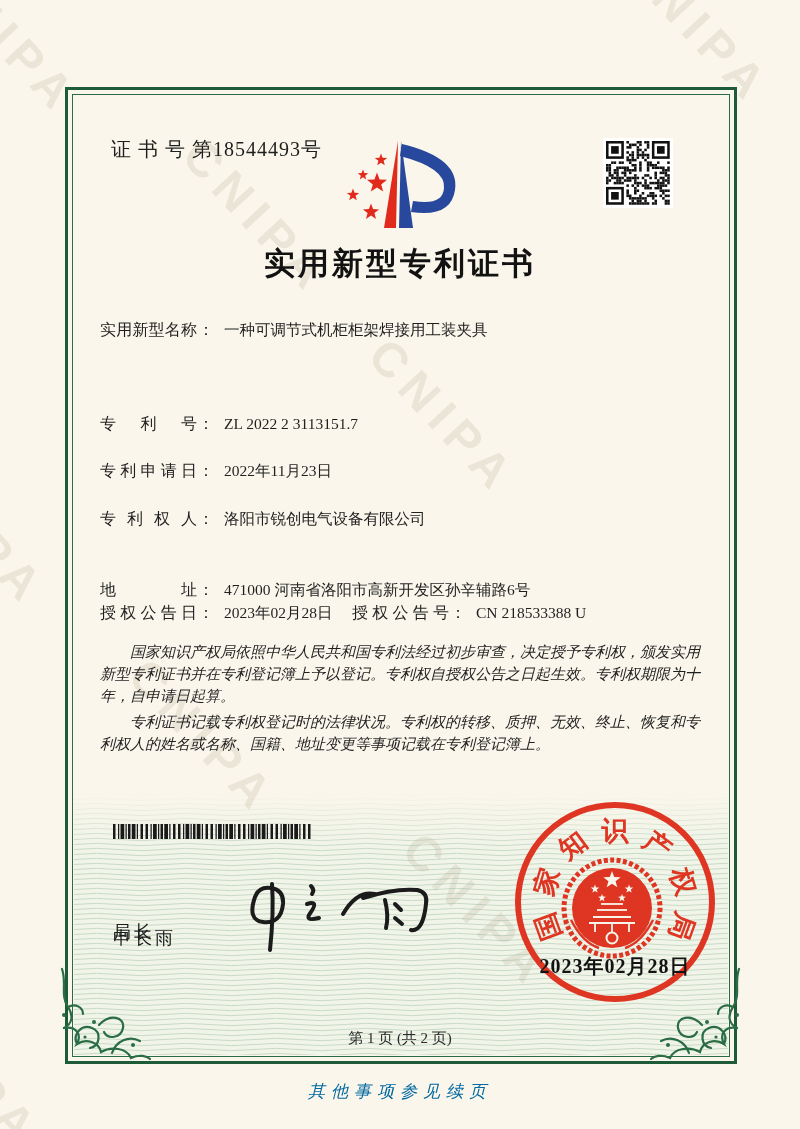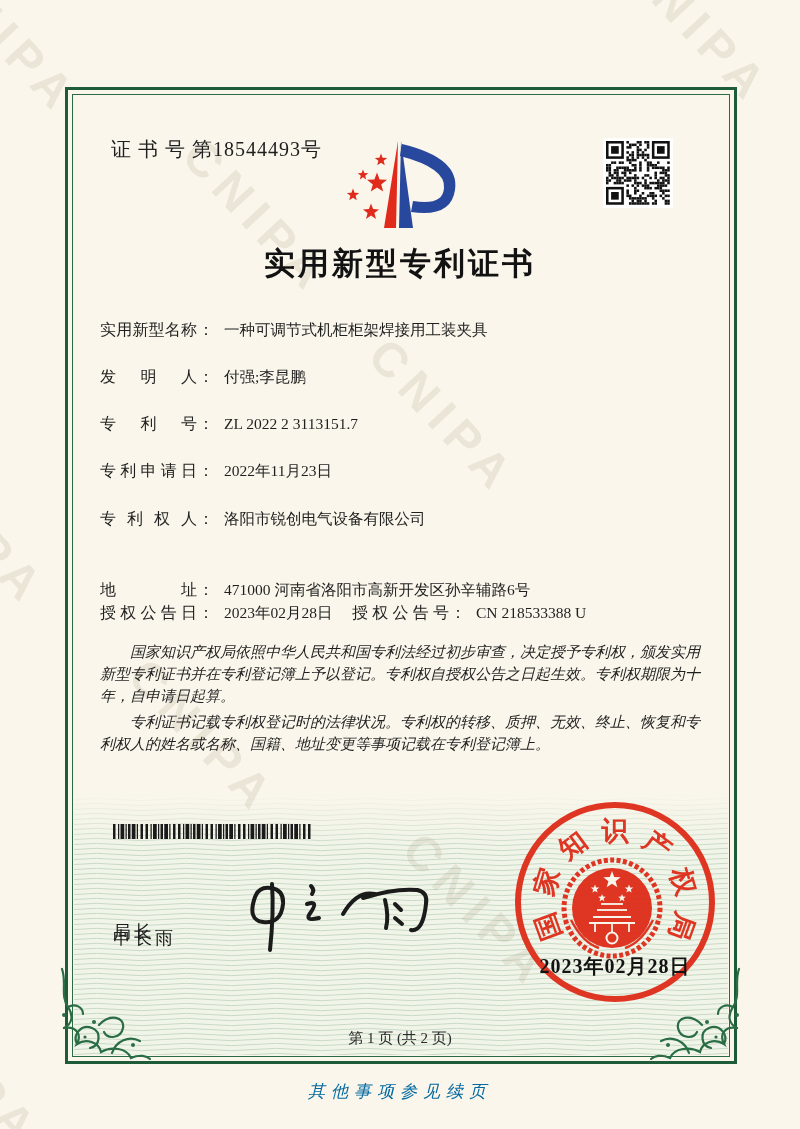--- a/index.html
+++ b/index.html
@@ -369,23 +369,20 @@
       <rect x="3" y="48.9" width="17.849999999999998" height="17.849999999999998" fill="#111"></rect>
       <rect x="5.55" y="51.449999999999996" width="12.75" height="12.75" fill="#fff"></rect>
       <rect x="8.1" y="54" width="7.6499999999999995" height="7.6499999999999995" fill="#111"></rect>
     </svg>
 
   <div class="title">实用新型专利证书</div>
 
   <div class="row r1">
     <span class="lbl">实用新型名称</span><span class="colon">：</span><span class="val">一种可调节式机柜柜架焊接用工装夹具</span>
   </div>
-  <div class="row r2">
-    <span class="lbl">发明人</span><span class="colon">：</span><span class="val">付强;李昆鹏</span>
-  </div>
   <div class="row r3">
     <span class="lbl">专利号</span><span class="colon">：</span><span class="val">ZL 2022 2 3113151.7</span>
   </div>
   <div class="row r4">
     <span class="lbl">专利申请日</span><span class="colon">：</span><span class="val">2022年11月23日</span>
   </div>
   <div class="row r5">
     <span class="lbl">专利权人</span><span class="colon">：</span><span class="val">洛阳市锐创电气设备有限公司</span>
   </div>
   <div class="row r6">

